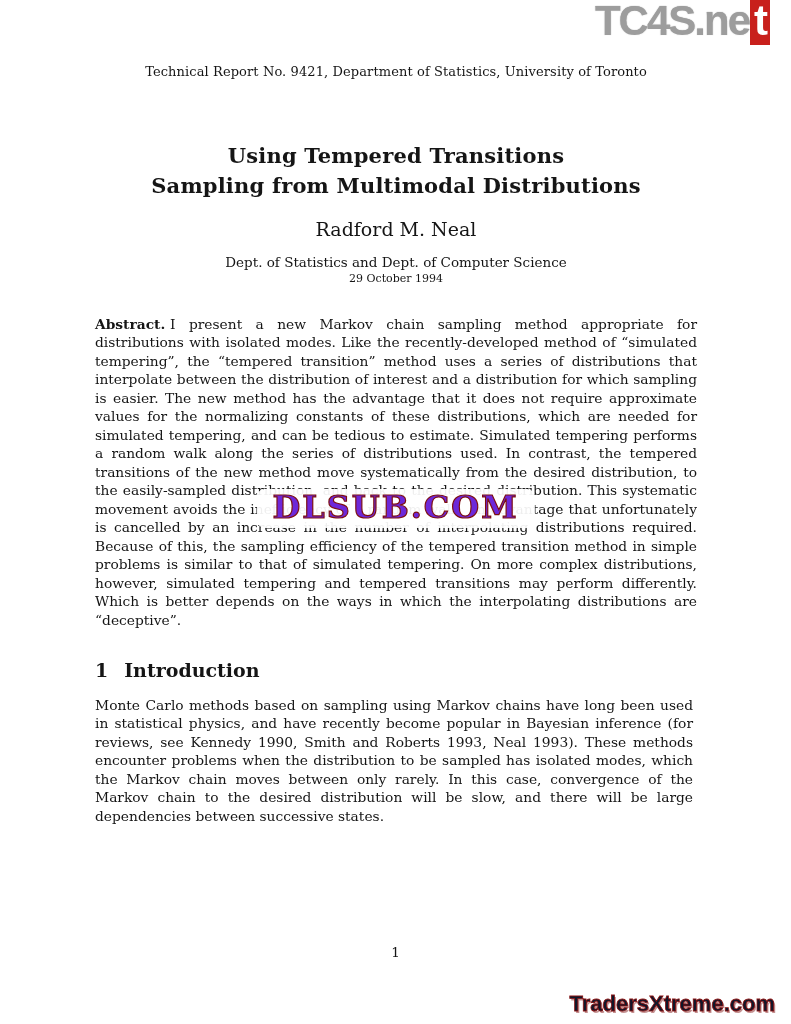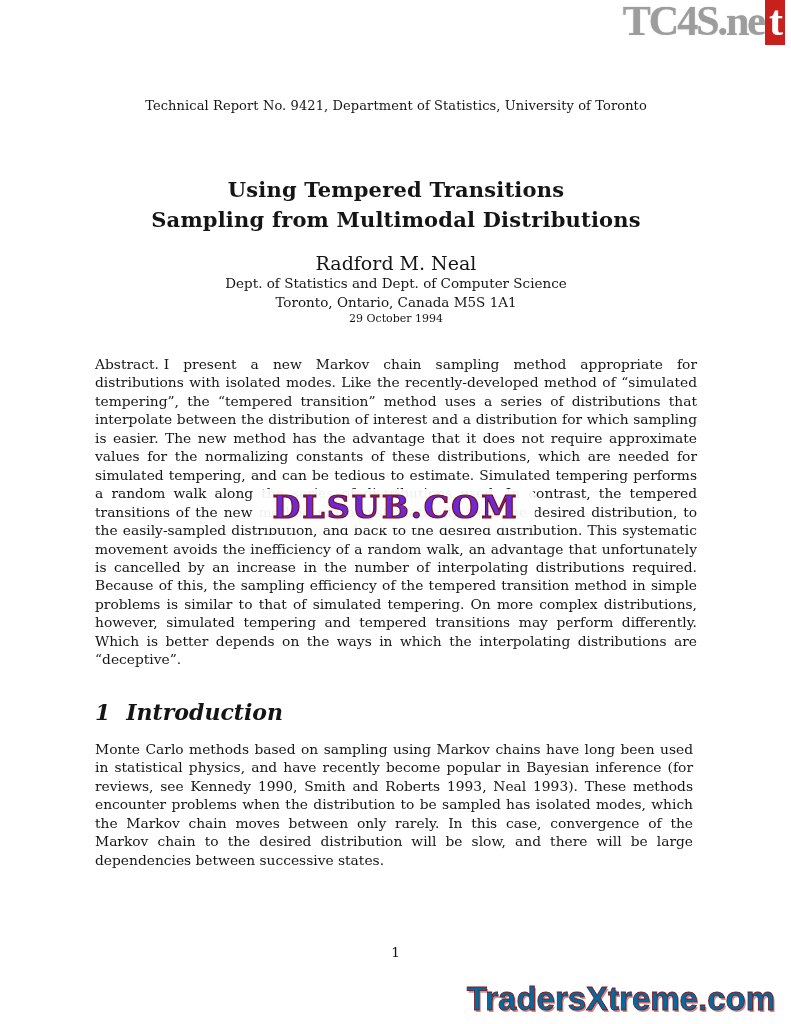--- a/index.html
+++ b/index.html
@@ -6,65 +6,65 @@
   .page {
     position: relative;
     width: 791px;
     height: 1024px;
     background: #ffffff;
     font-family: "DejaVu Serif", serif;
     color: #151515;
     overflow: hidden;
   }
   .content {
-    padding: 98px 94px 0 95px;
+    padding: 64px 94px 0 95px;
   }
   .report-line {
     text-align: center;
     font-size: 13px;
     letter-spacing: 0.1px;
   }
   .title-block {
     margin-top: 62px;
     text-align: center;
     font-weight: bold;
     font-size: 21px;
     line-height: 1.45;
     letter-spacing: 0.2px;
   }
   .author {
     margin-top: 16px;
     text-align: center;
     font-size: 19px;
   }
   .affiliation {
+    margin-top: 13px;
     text-align: center;
     font-size: 13.5px;
     line-height: 1.4;
   }
   .date {
     text-align: center;
     font-size: 11px;
   }
   .abstract {
     margin: 30px 0 0 0;
     font-size: 13.8px;
     line-height: 1.34;
     text-align: justify;
   }
   .abstract .abstract-label {
-    font-weight: normal;
+    font-weight: bold;
     margin-right: 0.35em;
     margin-top: 40px;
   }
   .section-heading {
     margin-top: 30px;
-    font-size: 22px;
+    font-size: 19px;
     font-weight: bold;
-    font-style: italic;
   }
   .section-heading .sec-num { margin-right: 16px; }
   p.body-para {
     margin: 15px 4px 0 0;
     font-size: 13.8px;
     line-height: 1.34;
     text-align: justify;
   }
   .page-number {
     position: absolute;
@@ -72,22 +72,22 @@
     left: 0;
     width: 100%;
     text-align: center;
     font-size: 13.5px;
   }
 
   
   .wm-top {
     position: absolute;
     top: 0px;
-    right: 6px;
-    font-family: Liberation Serif, serif;
+    right: 21px;
+    font-family: Liberation Sans, sans-serif;
     font-weight: 700;
     font-size: 42px;
     letter-spacing: -2px;
     color: #9d9d9d;
     text-shadow: 0 1px 1px rgba(255,255,255,0.8), 0 0 1px #7c7c7c;
     white-space: nowrap;
     line-height: 1;
   }
   .wm-top .wm-top-redbox {
     display: inline-block;
@@ -113,22 +113,22 @@
     -webkit-text-stroke: 1.2px #7d0e0e;
     white-space: nowrap;
     line-height: 1.1;
   }
   .wm-bottom {
     position: absolute;
     bottom: 9px;
     right: 16px;
     font-family: "Liberation Sans", sans-serif;
     font-weight: 700;
-    font-size: 33px;
-    color: #0369a1;
+    font-size: 22px;
+    color: #0f172a;
     -webkit-text-stroke: 0.8px #8a0f0f;
     text-shadow: 1.5px 2px 0 rgba(125,10,10,0.45);
     white-space: nowrap;
     line-height: 1;
   }
 </style>
 </head>
 <body>
 
 <div class="page">
@@ -139,21 +139,20 @@
 
     <div class="title-block">
       <div>Using Tempered Transitions</div>
       <div>Sampling from Multimodal Distributions</div>
     </div>
 
     <div class="author">Radford M. Neal</div>
 
     <div class="affiliation">
       <div>Dept. of Statistics and Dept. of Computer Science</div>
-      <div>Toronto, Ontario, Canada M5S 1A1</div>
     </div>
 
     <div class="date">29 October 1994</div>
 
     <p class="abstract">
       <span class="abstract-label">Abstract.</span><span>I present a new Markov chain sampling method appropriate for distributions with isolated modes. Like the recently-developed method of “simulated tempering”, the “tempered transition” method uses a series of distributions that interpolate between the distribution of interest and a distribution for which sampling is easier. The new method has the advantage that it does not require approximate values for the normalizing constants of these distributions, which are needed for simulated tempering, and can be tedious to estimate. Simulated tempering performs a random walk along the series of distributions used. In contrast, the tempered transitions of the new method move systematically from the desired distribution, to the easily-sampled distribution, and back to the desired distribution. This systematic movement avoids the inefficiency of a random walk, an advantage that unfortunately is cancelled by an increase in the number of interpolating distributions required. Because of this, the sampling efficiency of the tempered transition method in simple problems is similar to that of simulated tempering. On more complex distributions, however, simulated tempering and tempered transitions may perform differently. Which is better depends on the ways in which the interpolating distributions are “deceptive”.</span>
     </p>
 
     <div class="section-heading">
       <span class="sec-num">1</span><span>Introduction</span>

